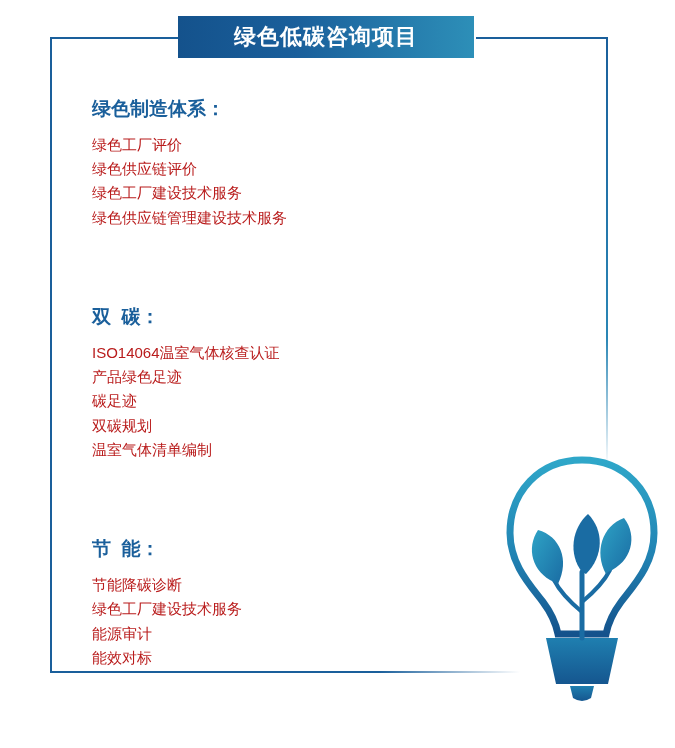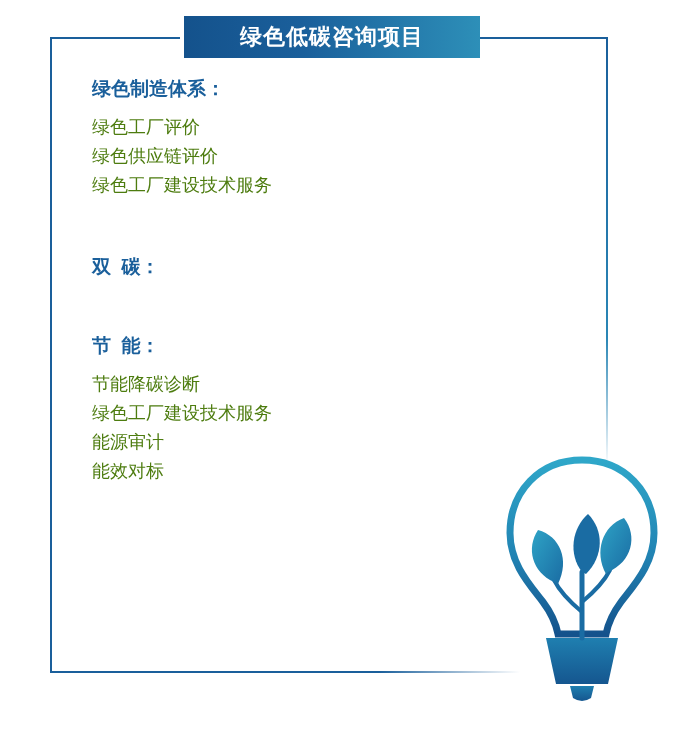--- a/index.html
+++ b/index.html
@@ -11,21 +11,21 @@
     width: 675px;
     height: 748px;
     position: relative;
     font-family: "Liberation Sans", "DejaVu Sans", sans-serif;
     overflow: hidden;
   }
 
   
   .title-banner {
     position: absolute;
-    left: 184px;
+    left: 178px;
     top: 16px;
     width: 296px;
     height: 42px;
     background: linear-gradient(90deg, #14528c 0%, #1a5f9b 40%, #2d8fb8 100%);
     display: flex;
     align-items: center;
     justify-content: center;
     z-index: 5;
   }
   .title-banner .title-text {
@@ -90,38 +90,39 @@
   
   .content {
     position: absolute;
     left: 92px;
     top: 78px;
     width: 440px;
     z-index: 3;
   }
   .section {
     margin-bottom: 30px;
+    margin-top: 20px;
   }
   .section:last-child { margin-bottom: 0; }
   .section-heading {
     color: #1a5f9b;
     font-size: 19px;
     font-weight: bold;
     margin: 0 0 12px 0;
     line-height: 1.2;
     white-space: pre;
   }
   .section-list {
     list-style: none;
     margin: 0;
     padding: 0;
   }
   .section-list li {
-    color: #4d7c0f;
-    font-size: 18px;
+    color: #b91c1c;
+    font-size: 15px;
     line-height: 1.62;
     white-space: pre;
   }
   .spacer-1 { height: 26px; }
   .spacer-2 { height: 26px; }
 
   
   .bulb {
     position: absolute;
     left: 498px;
@@ -147,27 +148,35 @@
 </div>
 
 <div class="content">
 
   <div class="section">
     <div class="section-heading">绿色制造体系：</div>
     <ul class="section-list">
       <li>绿色工厂评价</li>
       <li>绿色供应链评价</li>
       <li>绿色工厂建设技术服务</li>
+      <li>绿色供应链管理建设技术服务</li>
     </ul>
   </div>
 
   <div class="spacer-1"></div>
 
   <div class="section">
     <div class="section-heading">双  碳：</div>
+    <ul class="section-list">
+      <li>ISO14064温室气体核查认证</li>
+      <li>产品绿色足迹</li>
+      <li>碳足迹</li>
+      <li>双碳规划</li>
+      <li>温室气体清单编制</li>
+    </ul>
   </div>
 
   <div class="spacer-2"></div>
 
   <div class="section">
     <div class="section-heading">节  能：</div>
     <ul class="section-list">
       <li>节能降碳诊断</li>
       <li>绿色工厂建设技术服务</li>
       <li>能源审计</li>

